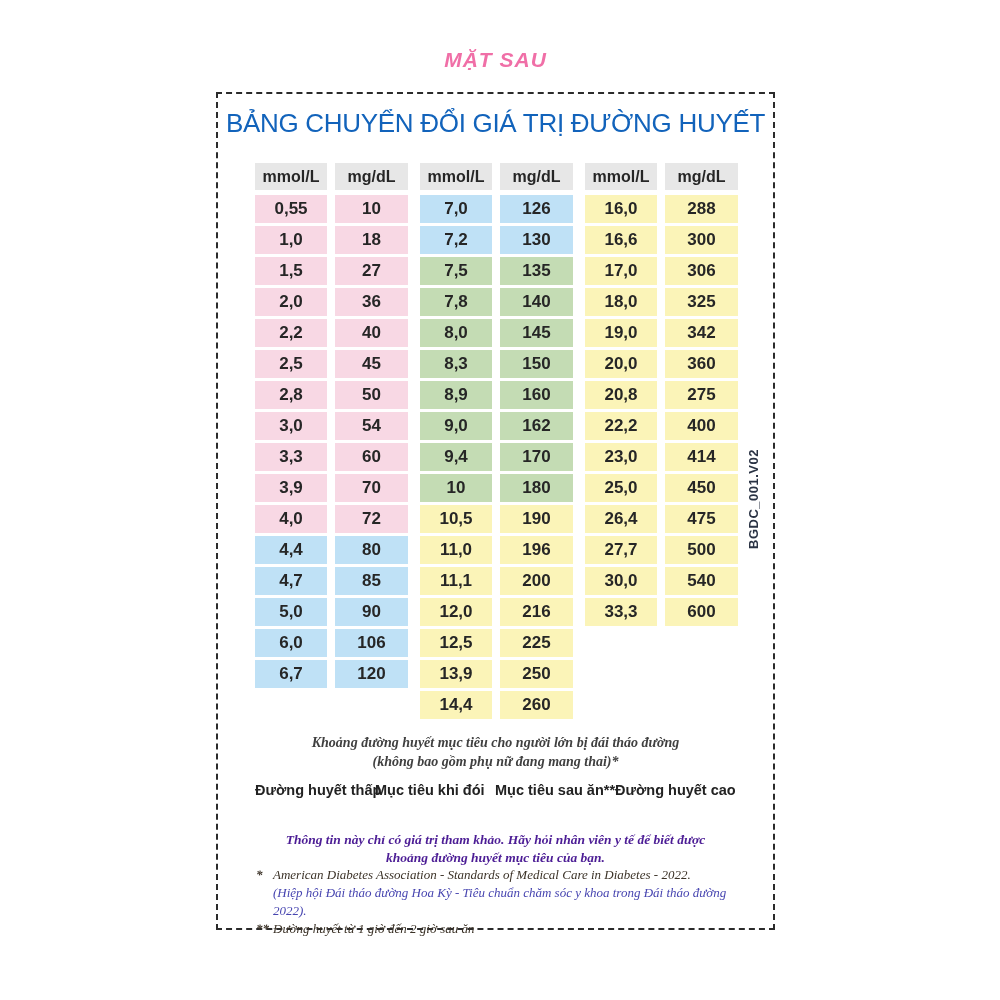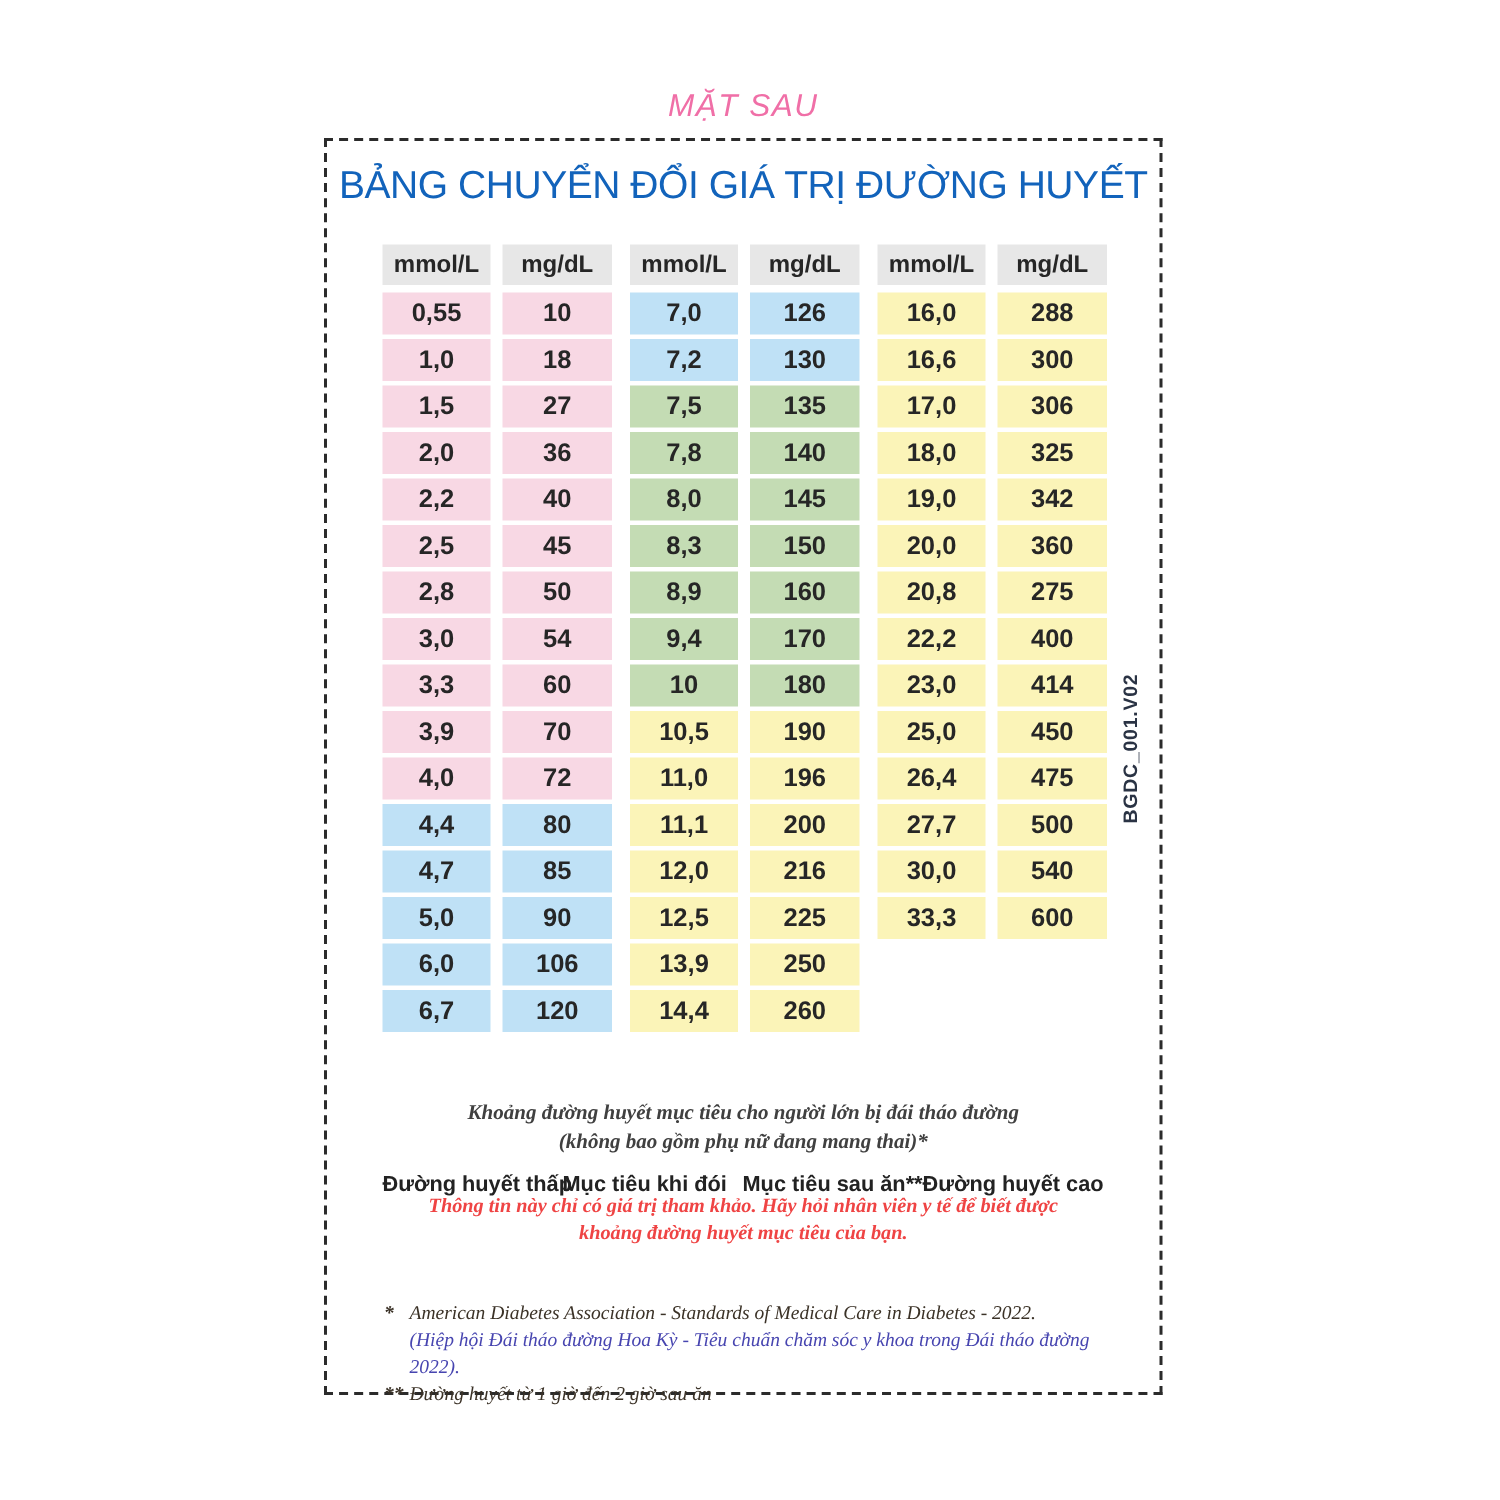--- a/index.html
+++ b/index.html
@@ -5,22 +5,22 @@
   html,body{margin:0;padding:0;}
   body{
     width:1000px;height:1000px;background:#ffffff;
     font-family:"Liberation Sans",sans-serif;
     position:relative;overflow:hidden;
     -webkit-font-smoothing:antialiased;
   }
   .page{position:absolute;inset:0;}
 
   .back-label{
-    position:absolute;top:59px;left:216px;width:559px;
-    text-align:center;font-size:21px;font-weight:normal;font-style:italic;
+    position:absolute;top:48px;left:216px;width:559px;
+    text-align:center;font-size:21px;font-weight:bold;font-style:italic;
     color:var(--label-pink,#f06fa7);letter-spacing:1px;
   }
 
   .sheet{
     position:absolute;left:216px;top:92px;width:559px;height:838px;
     border:2px dashed #2b2b2b;box-sizing:border-box;background:#fff;
   }
 
   .title{
     position:absolute;top:14px;left:0;width:100%;margin:0;
@@ -66,23 +66,23 @@
     display:flex;gap:15px;
   }
   .legend-item{width:105px;display:flex;flex-direction:row;align-items:center;}
   .swatch{width:105px;height:29px;margin-bottom:6px;}
   .legend-label{
     font-size:14.5px;font-weight:bold;color:#222;
     white-space:nowrap;text-align:center;
   }
 
   .disclaimer{
-    position:absolute;top:701px;left:0;width:100%;
+    position:absolute;top:737px;left:0;width:100%;
     text-align:center;font-weight:bold;font-size:13.5px;line-height:1.35;
-    color:#ef4444;
+    color:#4c1d95;
   }
 
   .footnotes{
     position:absolute;top:772px;left:38px;width:490px;
     font-size:13px;line-height:1.38;color:#3b3227;
   }
   .fn-row{display:grid;grid-template-columns:17px auto;}
   .fn-marker{font-weight:bold;}
   .fn-blue{color:var(--fn-blue,#4745b0);}
 </style>
@@ -195,20 +195,24 @@
           </div>
           <div class="row">
             <div class="cell band-green">8,3</div>
             <div class="cell wide band-green">150</div>
           </div>
           <div class="row">
             <div class="cell band-green">8,9</div>
             <div class="cell wide band-green">160</div>
           </div>
           <div class="row">
+            <div class="cell band-green">9,0</div>
+            <div class="cell wide band-green">162</div>
+          </div>
+          <div class="row">
             <div class="cell band-green">9,4</div>
             <div class="cell wide band-green">170</div>
           </div>
           <div class="row">
             <div class="cell band-green">10</div>
             <div class="cell wide band-green">180</div>
           </div>
           <div class="row">
             <div class="cell band-yellow">10,5</div>
             <div class="cell wide band-yellow">190</div>

